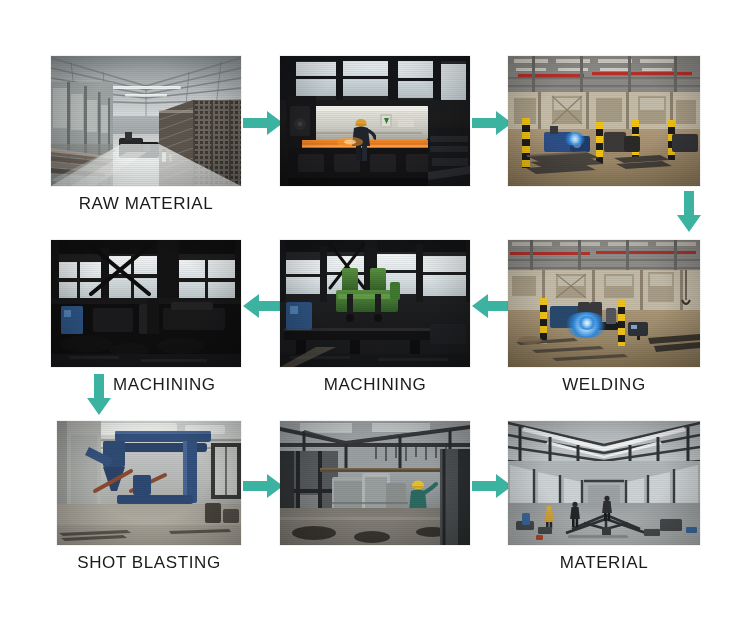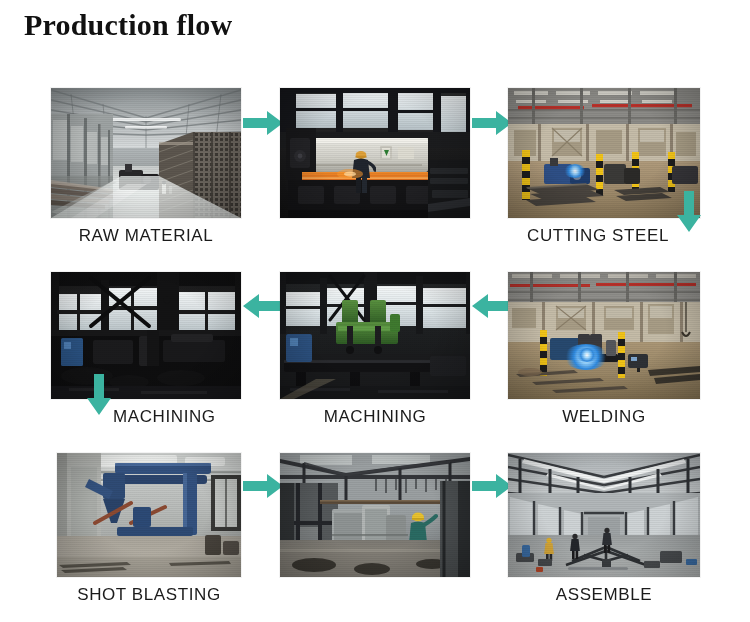--- a/index.html
+++ b/index.html
@@ -19,21 +19,21 @@
     left:24px; top:8px;
     font-family:"Liberation Serif", serif;
     font-weight:bold;
     font-size:30px;
     color:#111111;
     letter-spacing:.2px;
     white-space:nowrap;
   }
 
   
-  .cell{position:absolute;margin-top:32px;}
+  .cell{position:absolute;}
   .photo{
     position:absolute;
     overflow:hidden;
     background:#8c8c8c;
     box-shadow:0 0 0 1px rgba(0,0,0,.05);
   }
   .caption{
     position:absolute;
     font-family:"Liberation Sans", sans-serif;
     font-size:17px;
@@ -106,21 +106,20 @@
   
   .s9-bg{position:absolute;inset:0;background:linear-gradient(180deg,#b9bfc2 0%,#aeb4b7 40%,#a2a8ab 70%,#9ba1a4 100%);}
   .s9-floor{position:absolute;left:0;bottom:0;width:100%;height:34%;
       background:linear-gradient(180deg,#9b9fa0 0%,#abafaf 45%,#b6b9b9 100%);}
 </style>
 </head>
 <body>
 
 <div id="stage">
 
-  <div class="title">Production flow</div>
 
   <div class="cell" style="left:51px;top:56px;width:190px;height:160px;">
     <div class="photo" style="left:0;top:0;width:190px;height:130px;">
       <div class="scene">
         <div class="s1-sky"></div>
         <div class="s1-roof"></div>
 
         <div class="lay" style="left:0;top:0;width:190px;height:60px;">
           <svg width="190" height="60" viewBox="0 0 190 60">
             <defs>
@@ -473,21 +472,20 @@
               <path d="M2 12 L48 9 L58 14 L12 17 Z"></path>
             </g>
           </svg>
         </div>
 
         <div class="glow lay" style="left:56px;top:76px;width:22px;height:14px;opacity:.9;"></div>
         <div class="vig"></div>
         <div class="grain"></div>
       </div>
     </div>
-    <div class="caption" style="left:-6px;top:138px;width:192px;">CUTTING STEEL</div>
   </div>
 
   <div class="arrow" style="left:676px;top:191px;width:26px;height:42px;">
     <svg width="26" height="42" viewBox="0 0 26 42">
       <path d="M8 0 L18 0 L18 24 L25 24 L13 41 L1 24 L8 24 Z" fill="#3bb3a0"></path>
     </svg>
   </div>
 
   <div class="cell" style="left:51px;top:240px;width:190px;height:158px;">
     <div class="photo" style="left:0;top:0;width:190px;height:127px;">
@@ -1146,16 +1144,16 @@
             </g>
             <g fill="#8f9396">
               <rect x="60" y="22" width="60" height="3" rx="1.5"></rect>
             </g>
           </svg>
         </div>
         <div class="vig"></div>
         <div class="grain"></div>
       </div>
     </div>
-    <div class="caption" style="left:0;top:132px;width:192px;">ASSEMBLE</div>
+    <div class="caption" style="left:0;top:132px;width:192px;">MATERIAL</div>
   </div>
 
 </div>
 
 </body></html>

